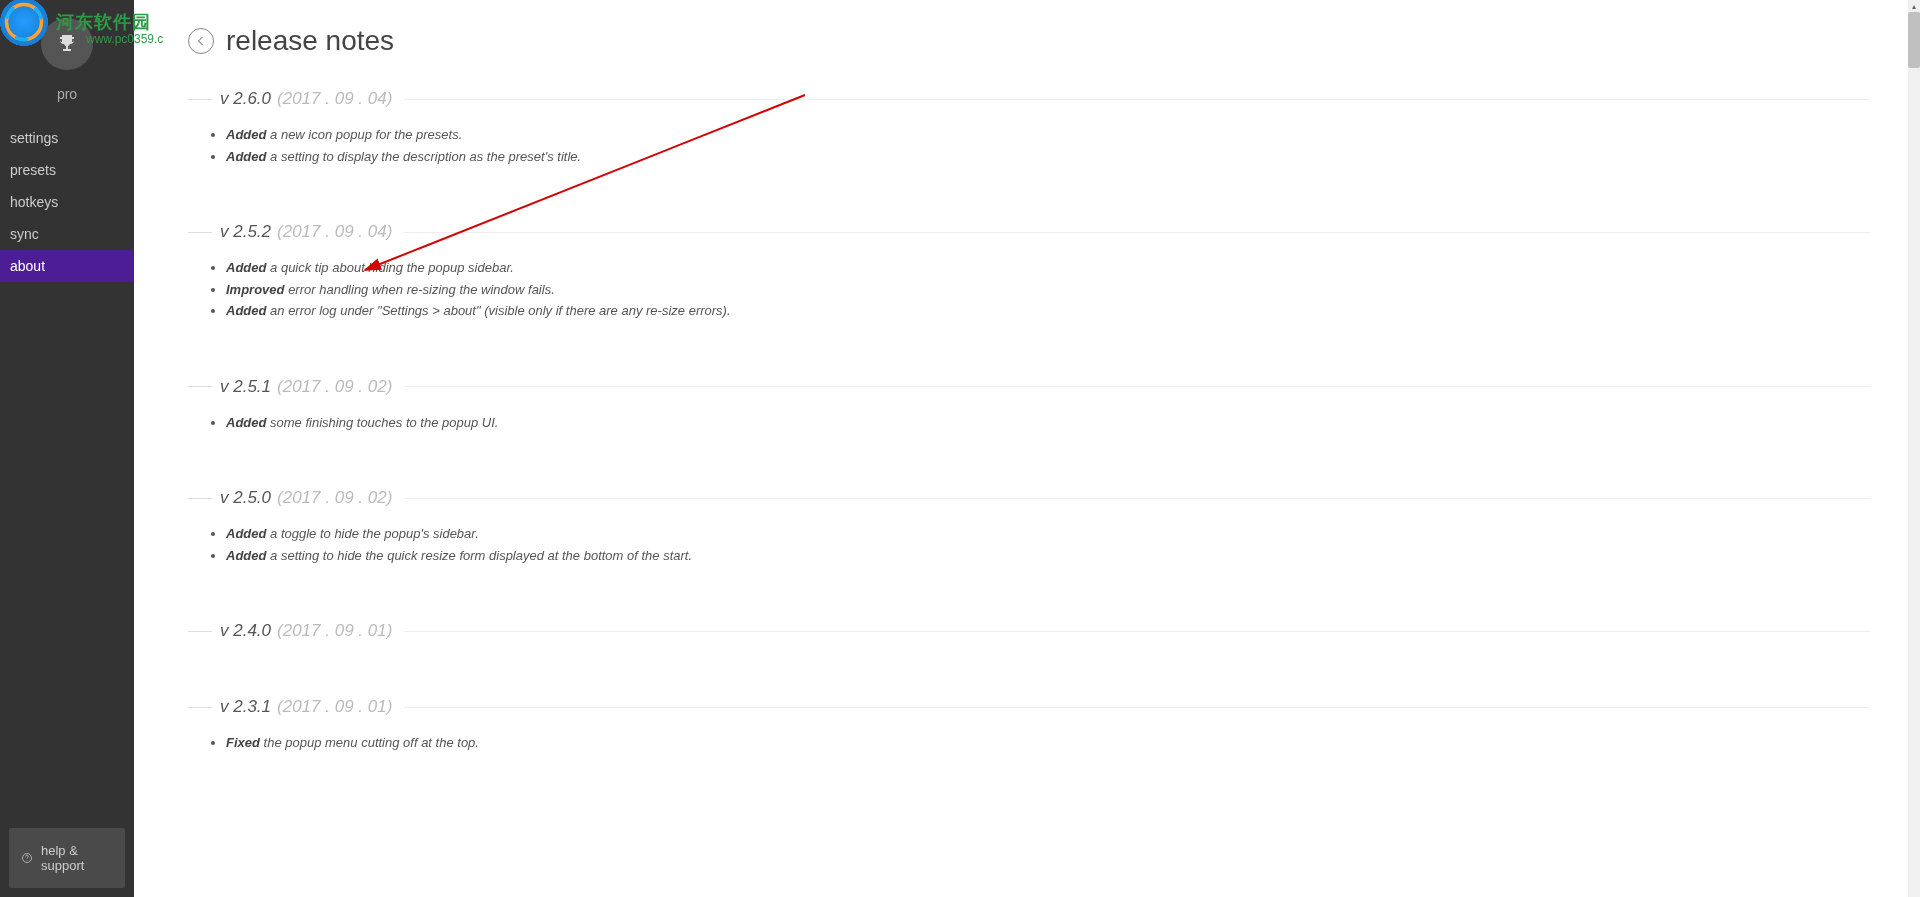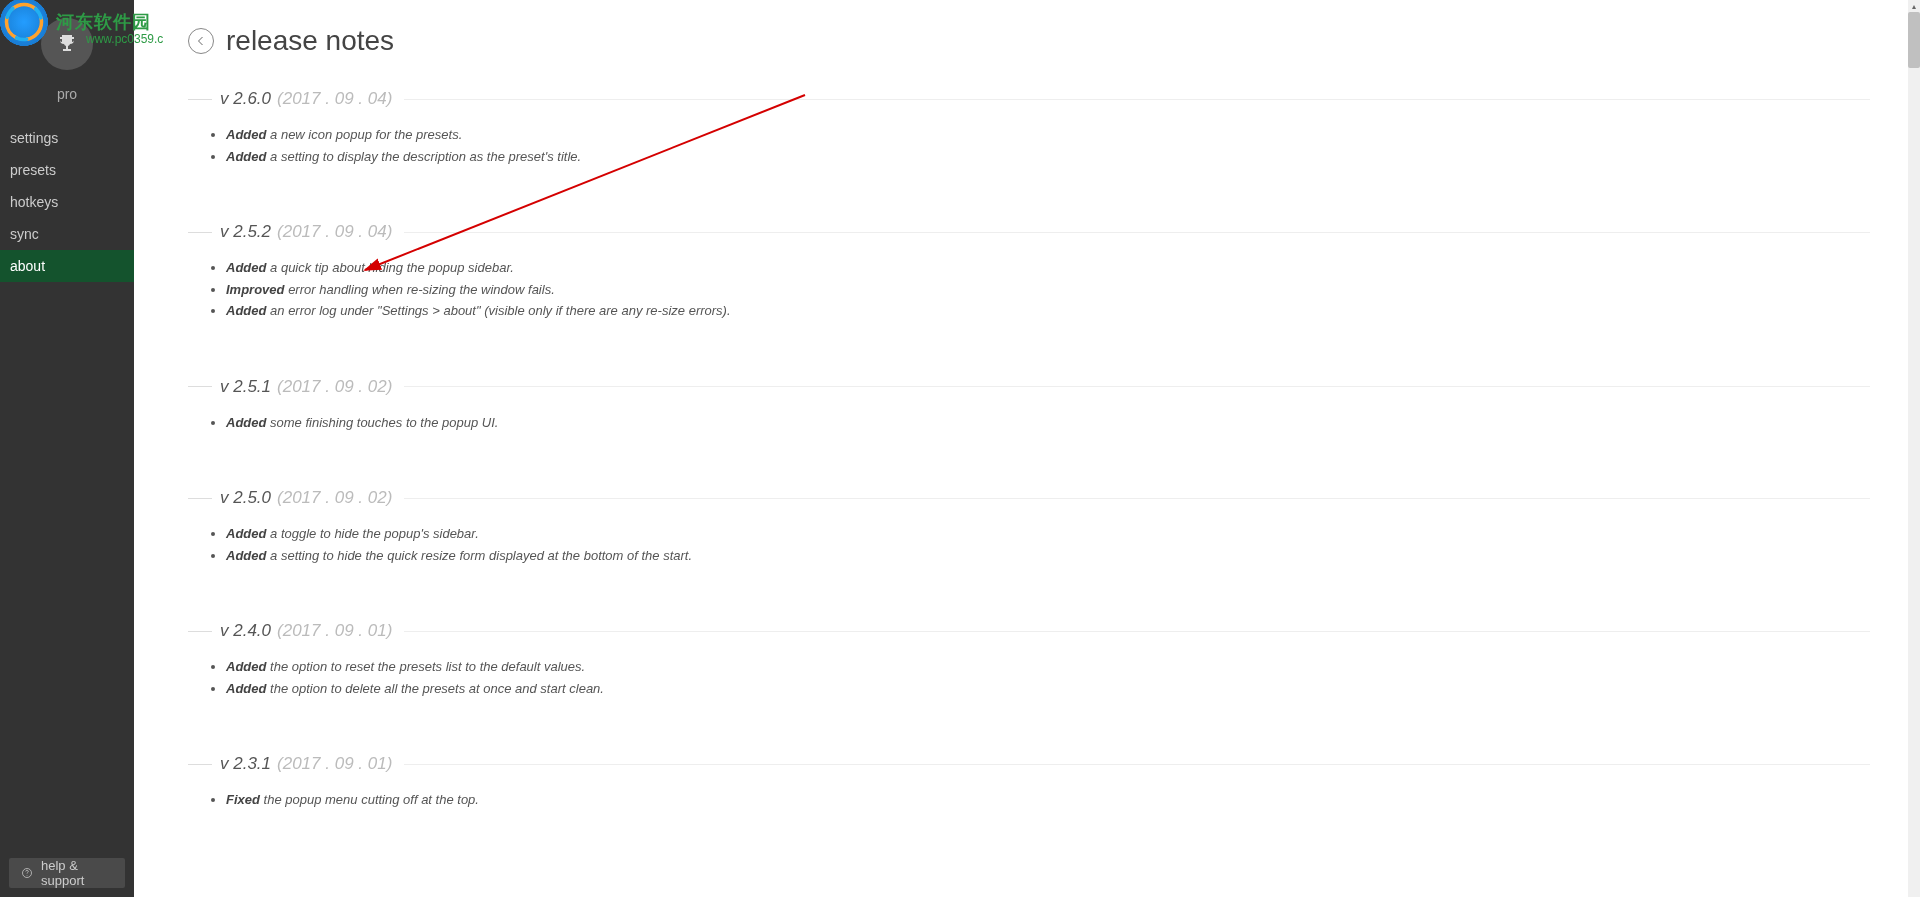--- a/index.html
+++ b/index.html
@@ -61,27 +61,27 @@
     .nav {
       margin-top: 20px;
       display: flex; flex-direction: column;
     }
     .nav-item {
       padding: 8px 10px;
       color: #ccc;
       font-size: 14px;
       cursor: pointer;
     }
-    .nav-item.active { background: #14532d; color: #fff; }
+    .nav-item.active { background: #4c1d95; color: #fff; }
     .help-btn {
       margin: auto 9px 9px 9px;
       background: #4a4a4a;
       color: #ccc;
       font-size: 13px;
-      padding: 0 12px;
+      padding: 15px 12px;
       border-radius: 2px;
       display: flex; align-items: center; gap: 8px;
       cursor: pointer;
     }
     .help-btn svg { width: 14px; height: 14px; fill: none; stroke: #ccc; stroke-width: 1.5; }
 
     .main {
       position: absolute;
       left: 163px; top: 0; right: 12px; bottom: 0;
       overflow-y: auto;
@@ -267,24 +267,20 @@
           <li><strong>Added</strong><span> a setting to hide the quick resize form displayed at the bottom of the start.</span></li>
         </ul>
       </section>
       <section class="release">
         <div class="release-head">
           <span class="dash"></span>
           <span class="ver">v 2.4.0</span>
           <span class="date">(2017 . 09 . 01)</span>
           <span class="rule"></span>
         </div>
-        <ul>
-          <li><strong>Added</strong><span> the option to reset the presets list to the default values.</span></li>
-          <li><strong>Added</strong><span> the option to delete all the presets at once and start clean.</span></li>
-        </ul>
       </section>
       <section class="release">
         <div class="release-head">
           <span class="dash"></span>
           <span class="ver">v 2.3.1</span>
           <span class="date">(2017 . 09 . 01)</span>
           <span class="rule"></span>
         </div>
         <ul>
           <li><strong>Fixed</strong><span> the popup menu cutting off at the top.</span></li>

